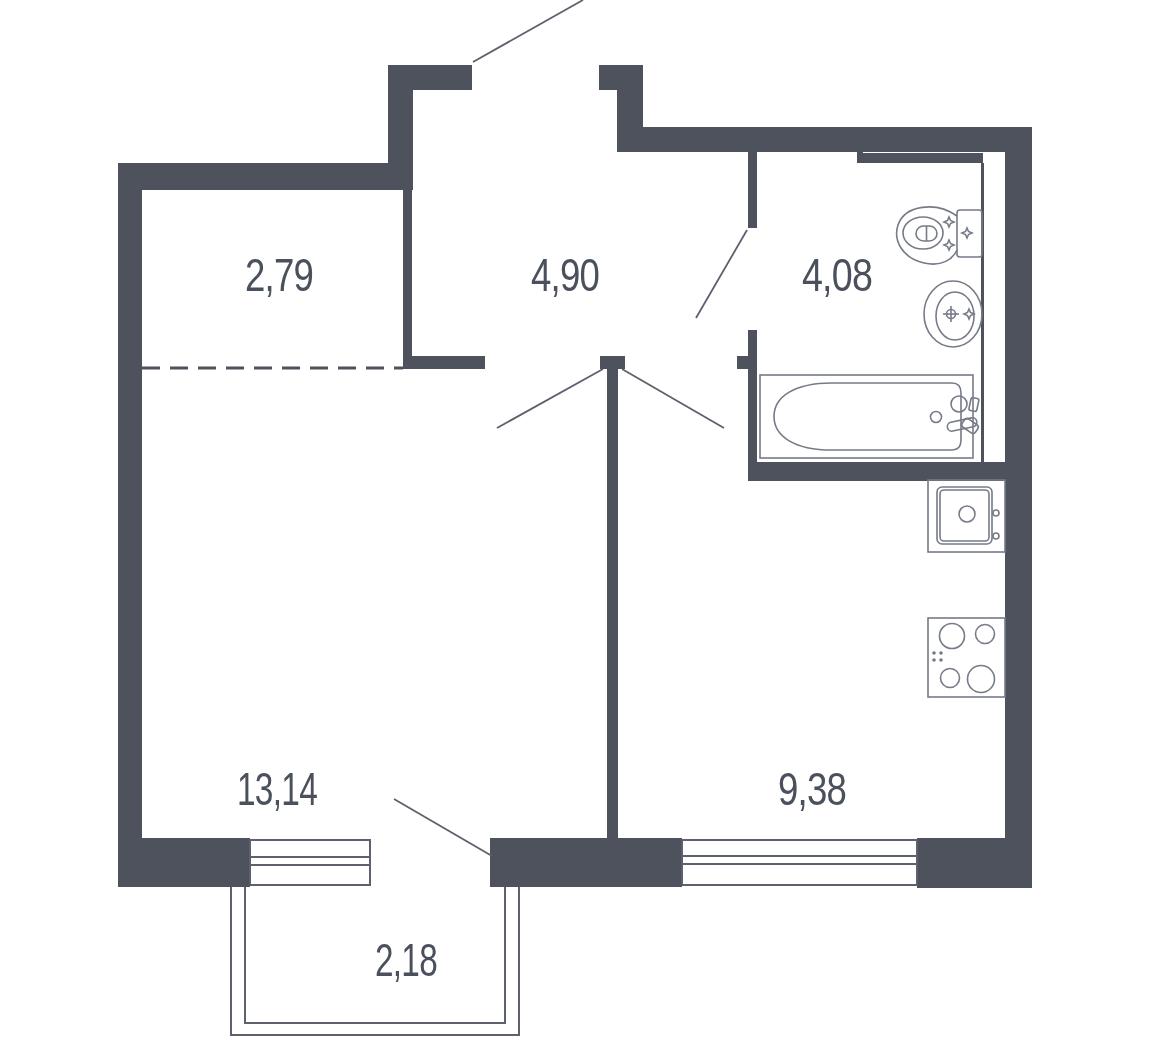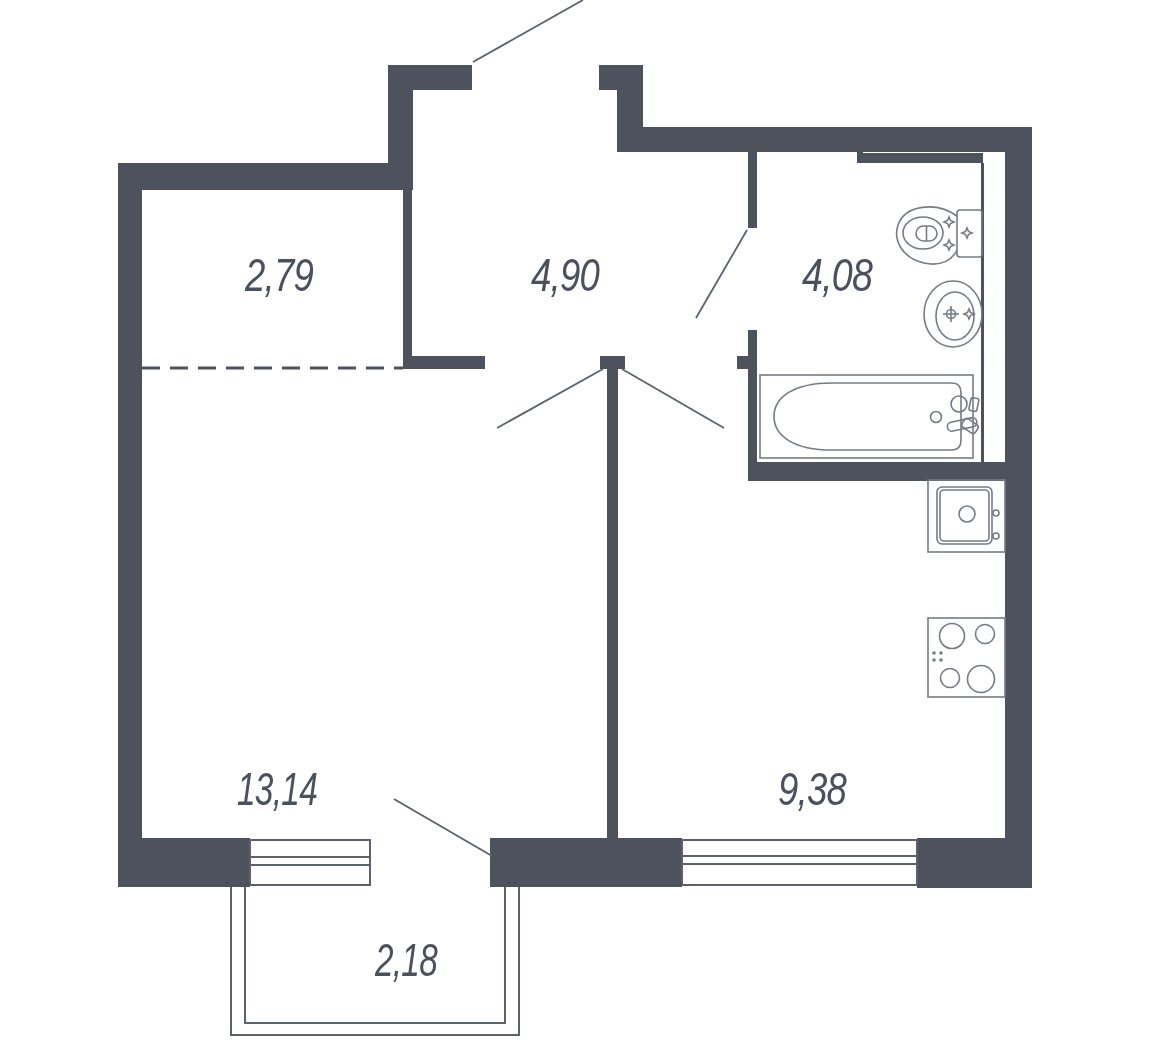--- a/index.html
+++ b/index.html
@@ -6,21 +6,20 @@
     margin: 0;
     padding: 0;
     background: #ffffff;
   }
   .plan-wrap {
     width: 1032px;
     height: 1040px;
     position: relative;
     background: #ffffff;
     overflow: hidden;
-    font-style: italic;
   }
   svg { display: block; }
   .room-label {
     font-family: "Liberation Sans", sans-serif;
     font-size: 46px;
     letter-spacing: -1px;
   }
 </style>
 </head>
 <body>

